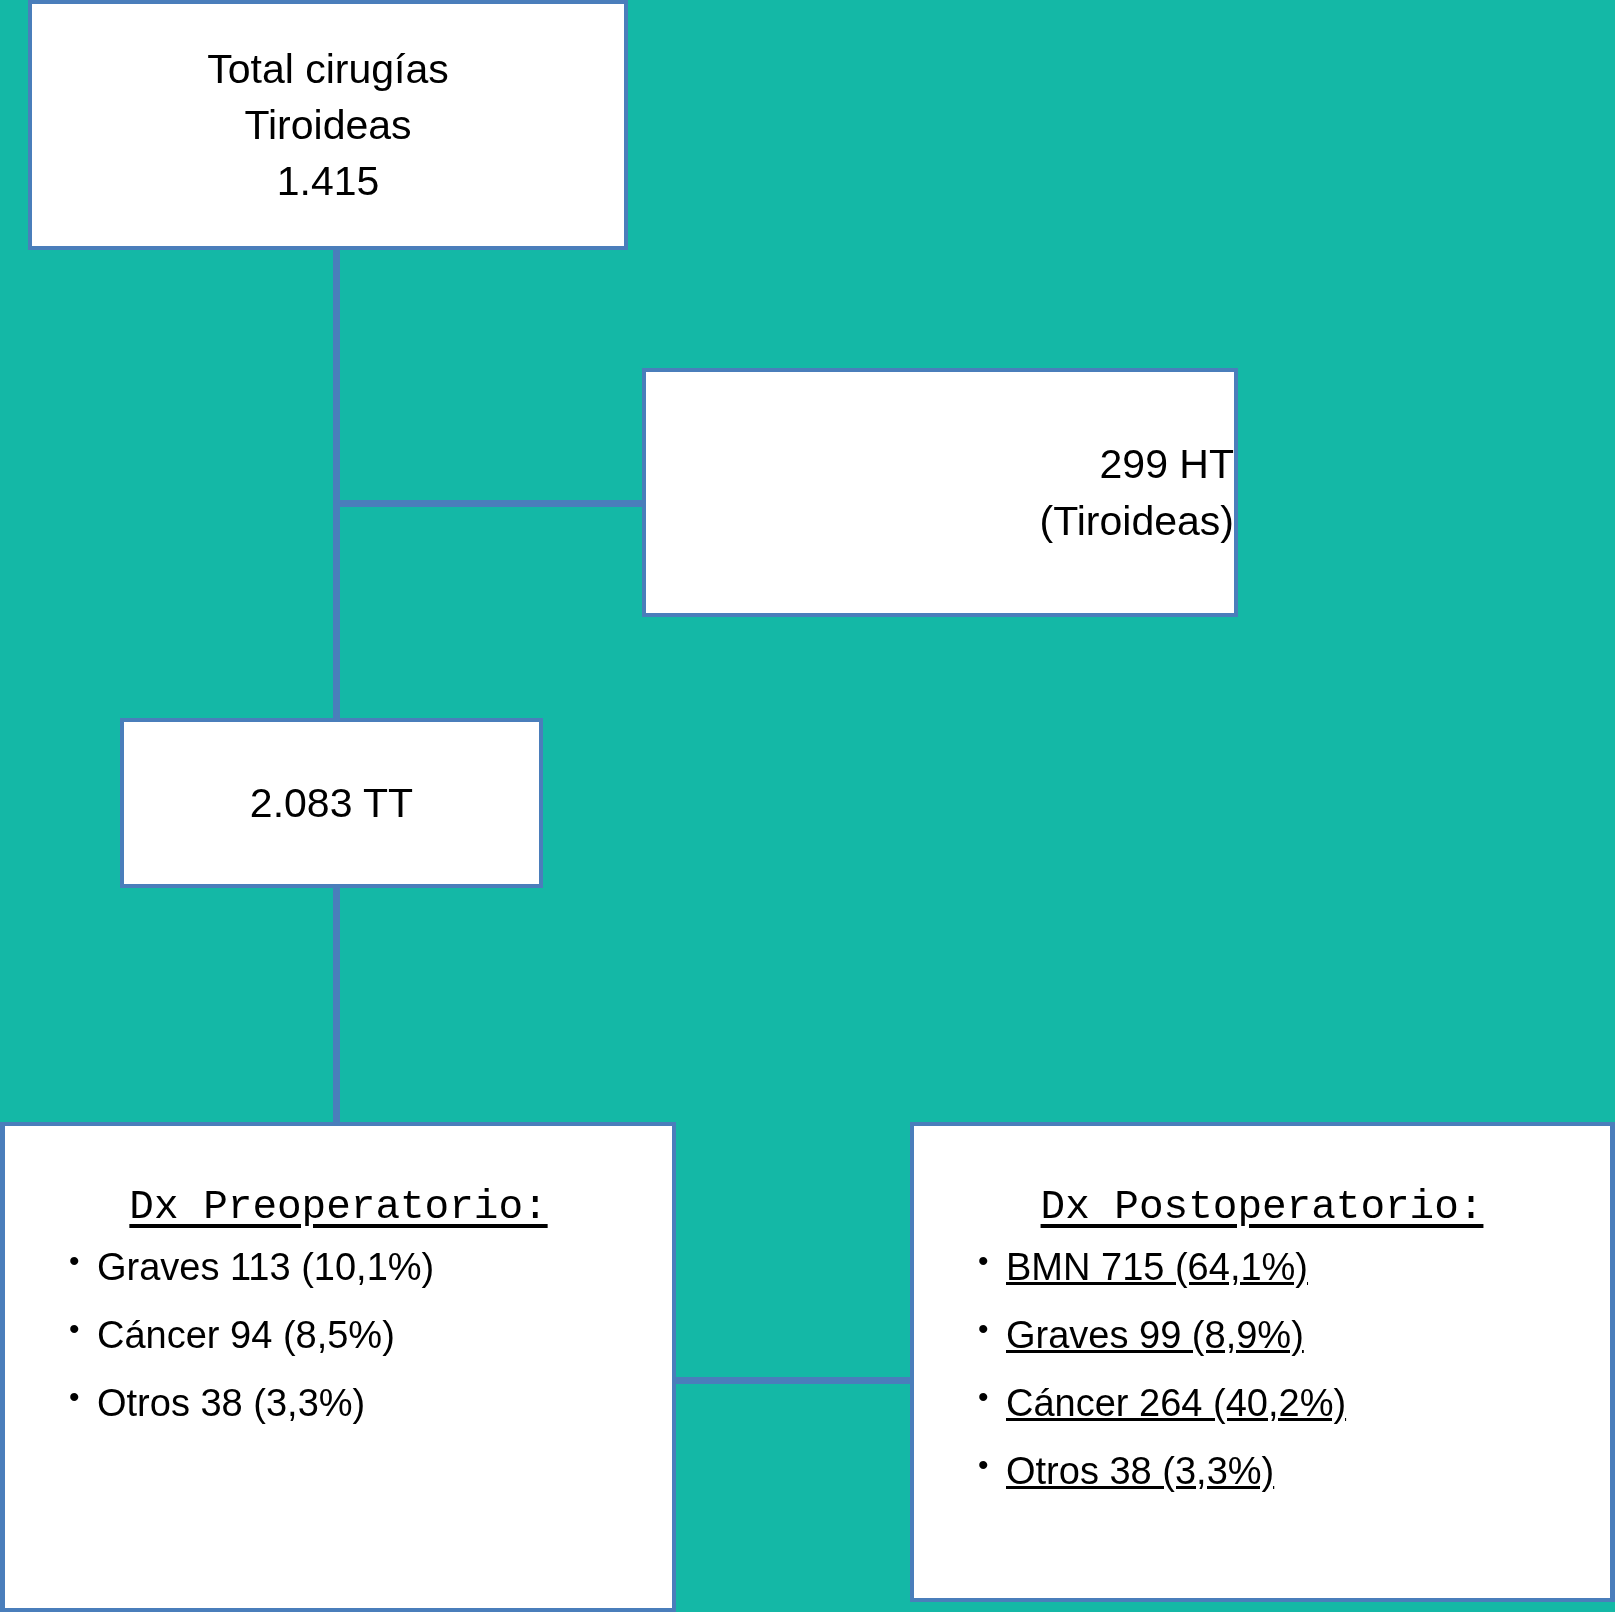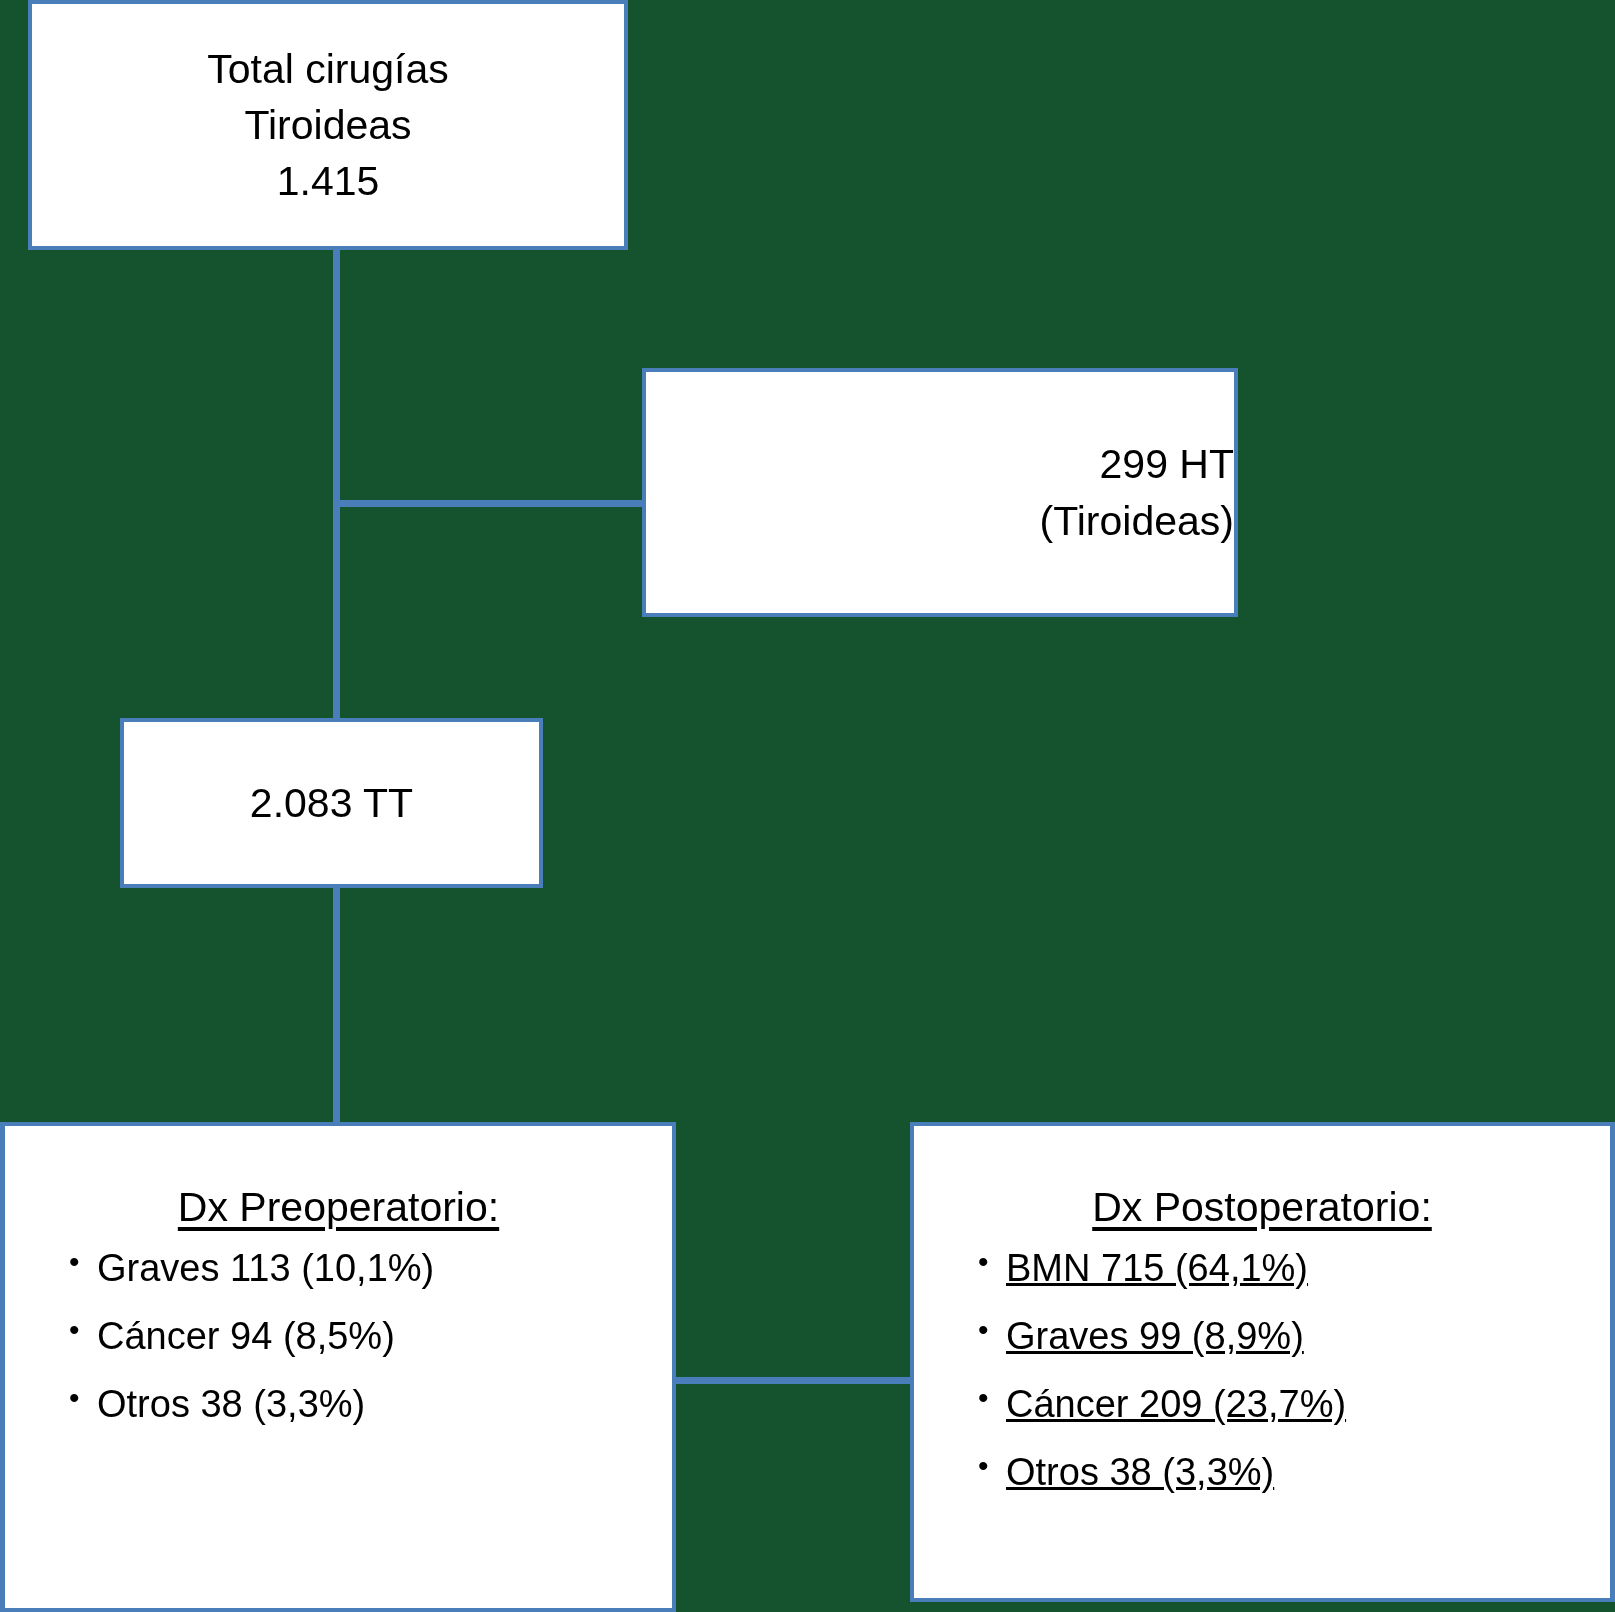--- a/index.html
+++ b/index.html
@@ -8,21 +8,21 @@
     background: #ffffff;
   }
   body {
     font-family: "Liberation Sans", sans-serif;
     color: #000000;
   }
   #canvas {
     position: relative;
     width: 1615px;
     height: 1612px;
-    background: #14532d;
+    background: #14b8a6;
     overflow: hidden;
   }
 
   
   .node {
     position: absolute;
     box-sizing: border-box;
     background: #ffffff;
     border: 4px solid #4a7ebb;
   }
@@ -82,20 +82,21 @@
   .dx-inner {
     padding: 32px 0 0 0;
   }
   .dx-title {
     text-align: center;
     font-size: 41px;
     text-decoration: underline;
     text-underline-offset: 6px;
     margin: 26px 0 18px 0;
     padding: 0 14px;
+    font-family: Liberation Mono, monospace;
   }
   .dx-list {
     list-style: none;
     margin: 0;
     padding: 0;
   }
   .dx-list li {
     position: relative;
     font-size: 38px;
     line-height: 1.0;
@@ -168,19 +169,19 @@
       </ul>
     </div>
   </div>
 
   <div class="node" id="box-postop">
     <div class="dx-inner">
       <div class="dx-title">Dx Postoperatorio:</div>
       <ul class="dx-list">
         <li>BMN 715 (64,1%)</li>
         <li>Graves 99 (8,9%)</li>
-        <li>Cáncer 209 (23,7%)</li>
+        <li>Cáncer 264 (40,2%)</li>
         <li>Otros 38 (3,3%)</li>
       </ul>
     </div>
   </div>
 
 </div>
 
 </body></html>

